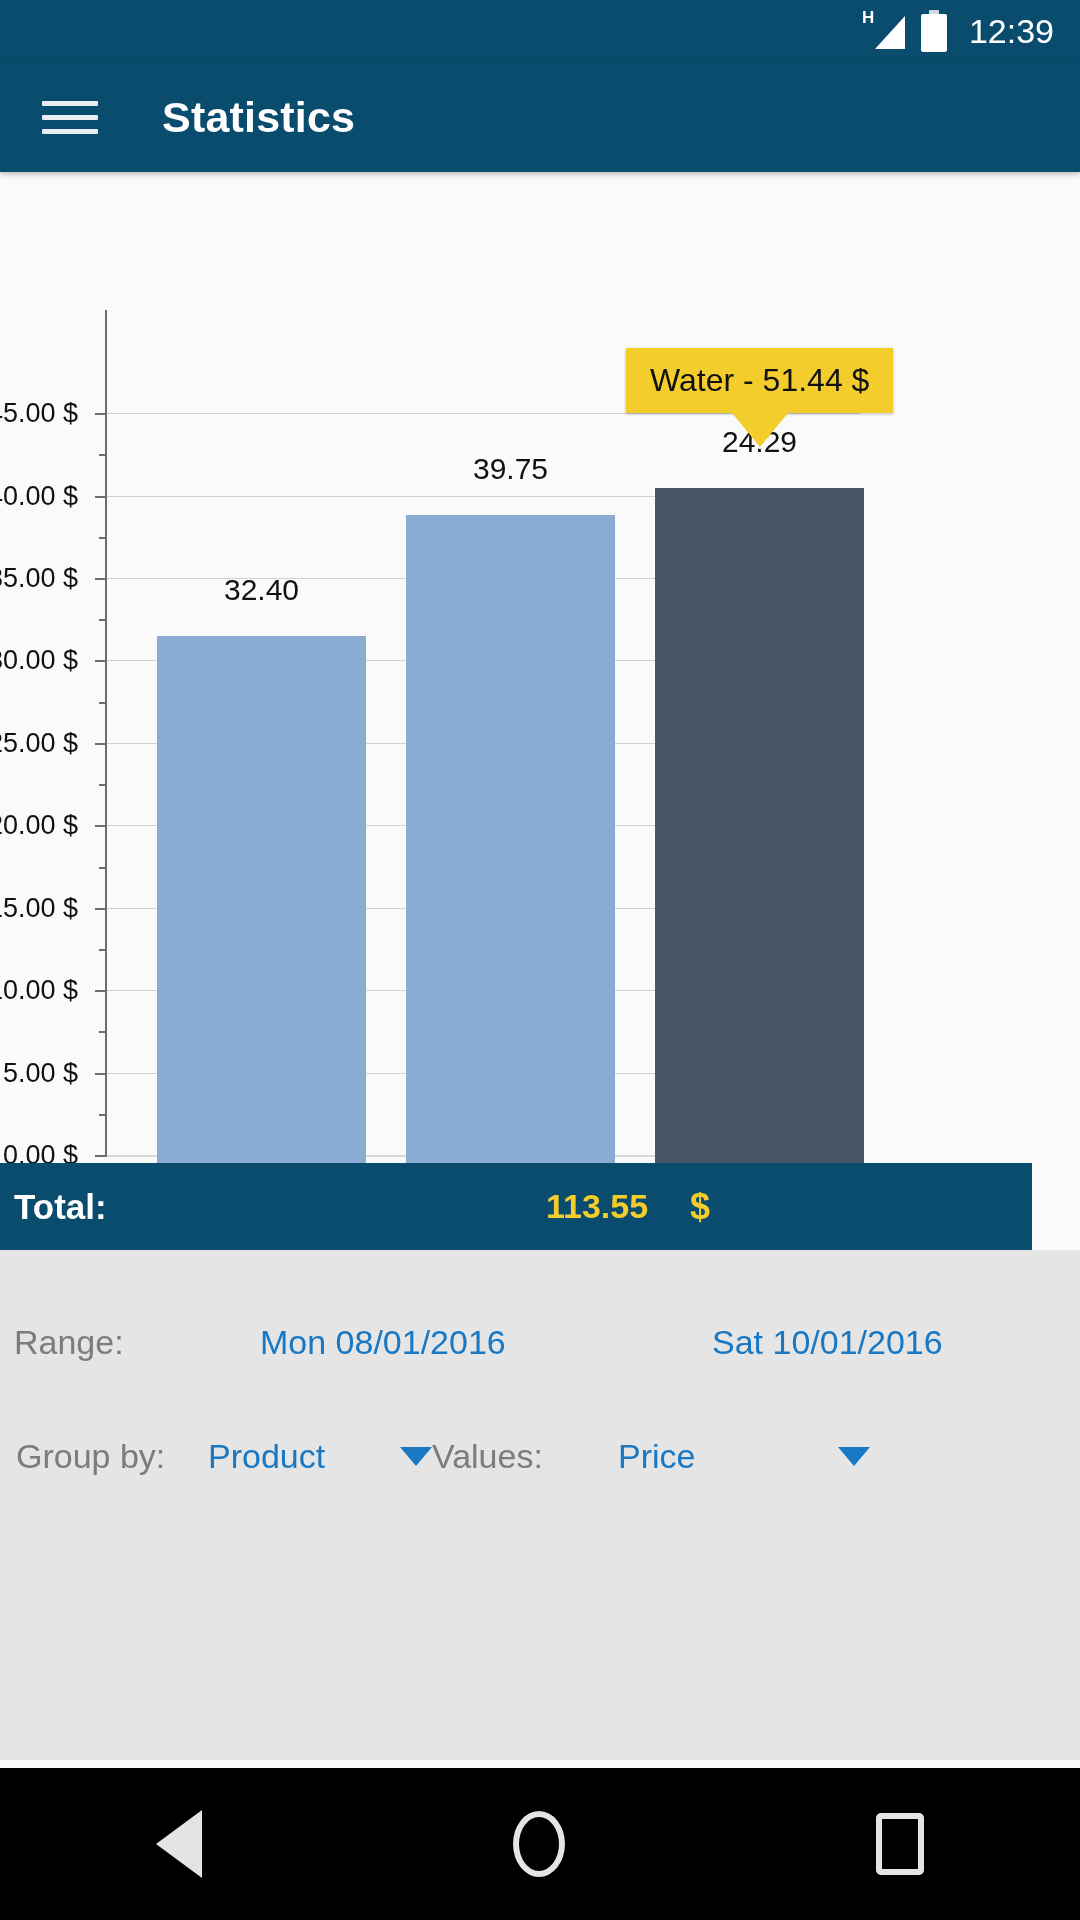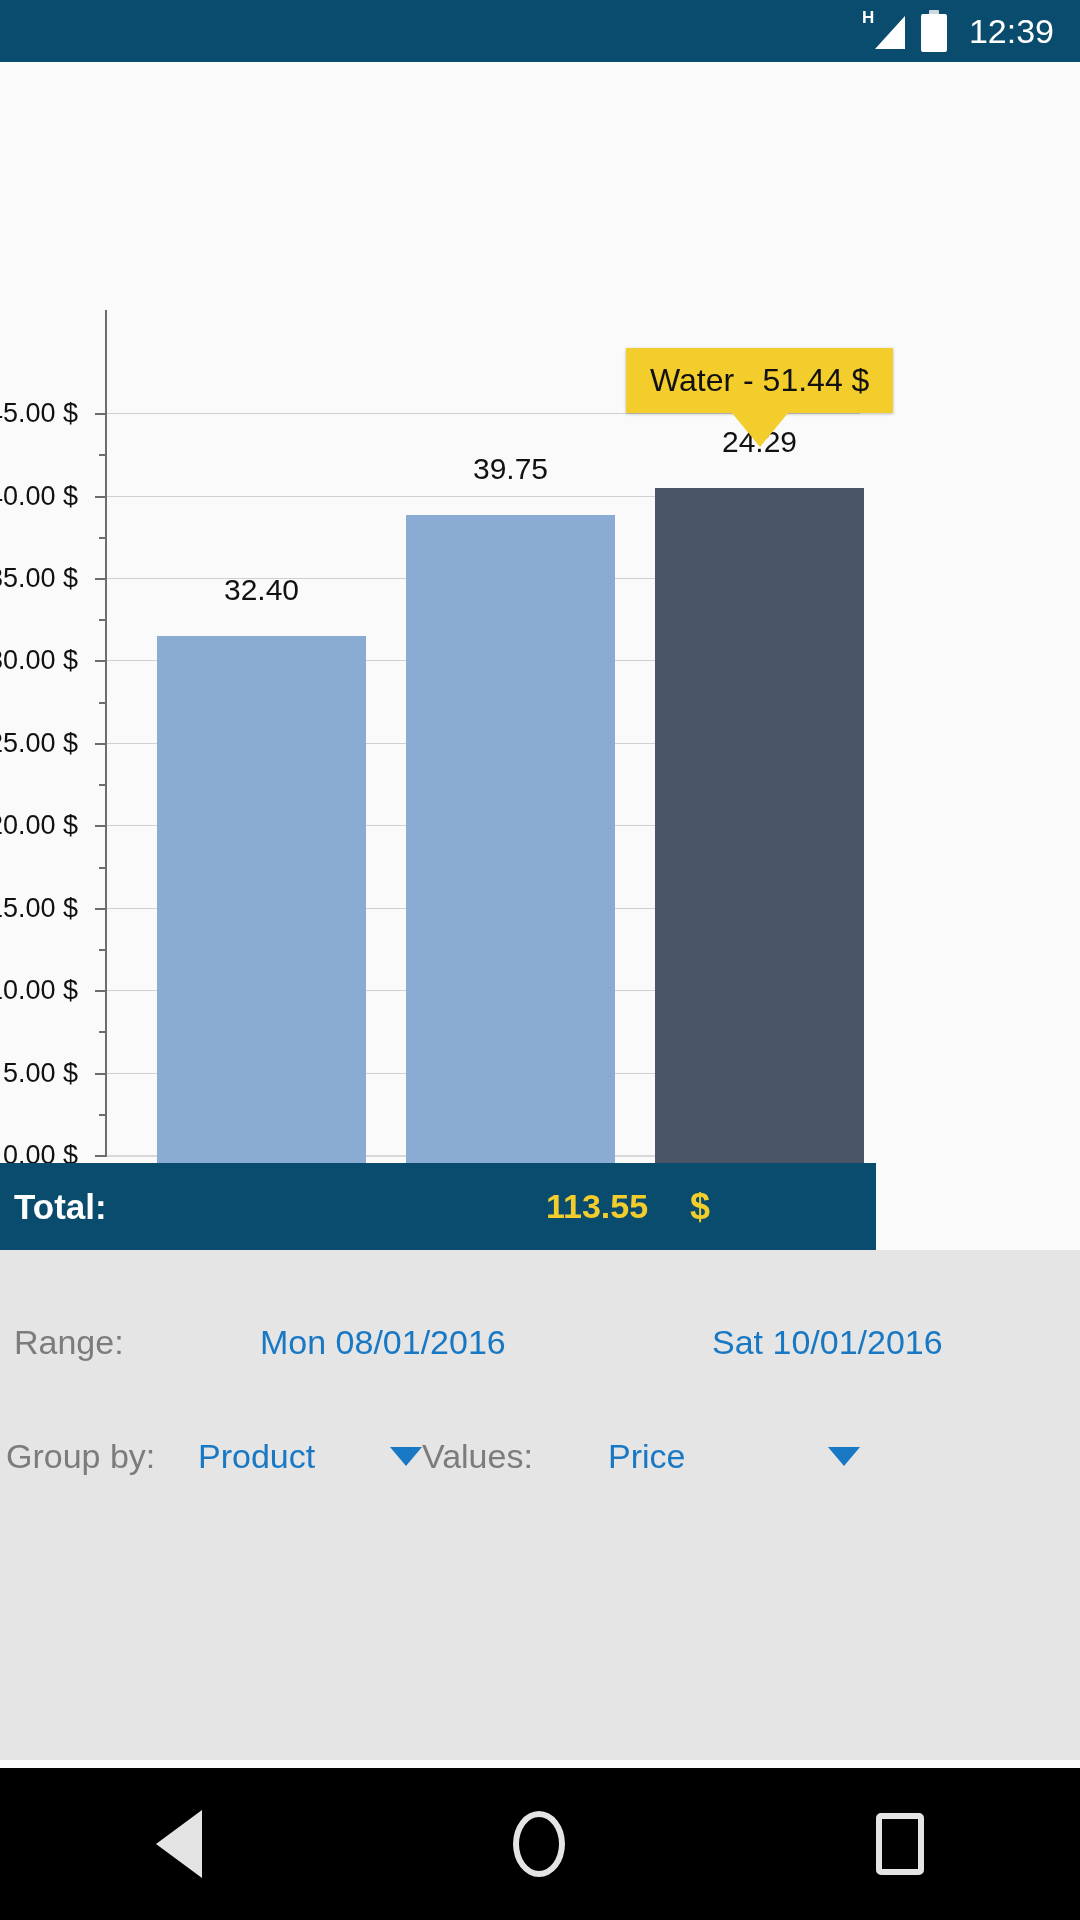--- a/index.html
+++ b/index.html
@@ -109,21 +109,21 @@
   .tooltip-arrow {
     position:absolute; width:0; height:0;
     border-left:28px solid transparent;
     border-right:28px solid transparent;
     border-top:34px solid #f2cd2b;
     z-index:20;
   }
 
   
   .totalbar {
-    position:absolute; top:1163px; left:0; width:876px; height:87px;
+    position:absolute; top:1163px; left:0; width:1032px; height:87px;
     background:#0a4c6d; display:flex; align-items:center;
   }
   .total-label { color:#ffffff; font-size:35px; font-weight:bold; margin-left:14px; }
   .total-value {
     position:absolute; left:546px; color:#f2cd2b; font-size:34px; font-weight:bold;
   }
   .total-cur {
     position:absolute; left:690px; color:#f2cd2b; font-size:36px; font-weight:bold;
   }
 
@@ -174,20 +174,28 @@
         <div class="sig-tri"></div>
       </div>
       <div class="battery">
         <div class="bat-tip"></div>
         <div class="bat-body"></div>
       </div>
       <div class="sb-time">12:39</div>
     </div>
   </div>
 
+  <div class="appbar">
+    <div class="hamburger">
+      <span></span>
+      <span></span>
+      <span></span>
+    </div>
+    <div class="appbar-title">Statistics</div>
+  </div>
 
   <div class="chart-card">
 
     <div class="plot" id="plot">
       <div class="axis-v"></div>
       <div class="axis-h"></div>
       <div id="grid-layer">
           <div class="gridline" style="top: 103.211px;"></div>
           <div class="tick" style="top: 103.211px;"></div>
           <div class="gridline" style="top: 185.632px;"></div>
@@ -256,21 +264,21 @@
   </div>
 
   <div class="controls">
     <div class="row row-range">
       <span class="lbl-static" style="margin-left:14px;width:246px;">Range:</span>
       <span class="link" style="width:310px;">Mon 08/01/2016</span>
       <span class="link" style="margin-left:142px;">Sat 10/01/2016</span>
     </div>
 
     <div class="row row-group">
-      <span class="lbl-static" style="margin-left:6px;width:192px;">Group by:</span>
+      <span class="lbl-static" style="margin-left:16px;width:192px;">Group by:</span>
       <span class="link" style="width:148px;">Product</span>
       <span class="caret" style="margin-left:44px;"></span>
       <span class="lbl-static" style="width:186px;">Values:</span>
       <span class="link" style="width:110px;">Price</span>
       <span class="caret" style="margin-left:110px;"></span>
     </div>
   </div>
 
   <div class="navbar">
     <div class="nav-back"></div>

